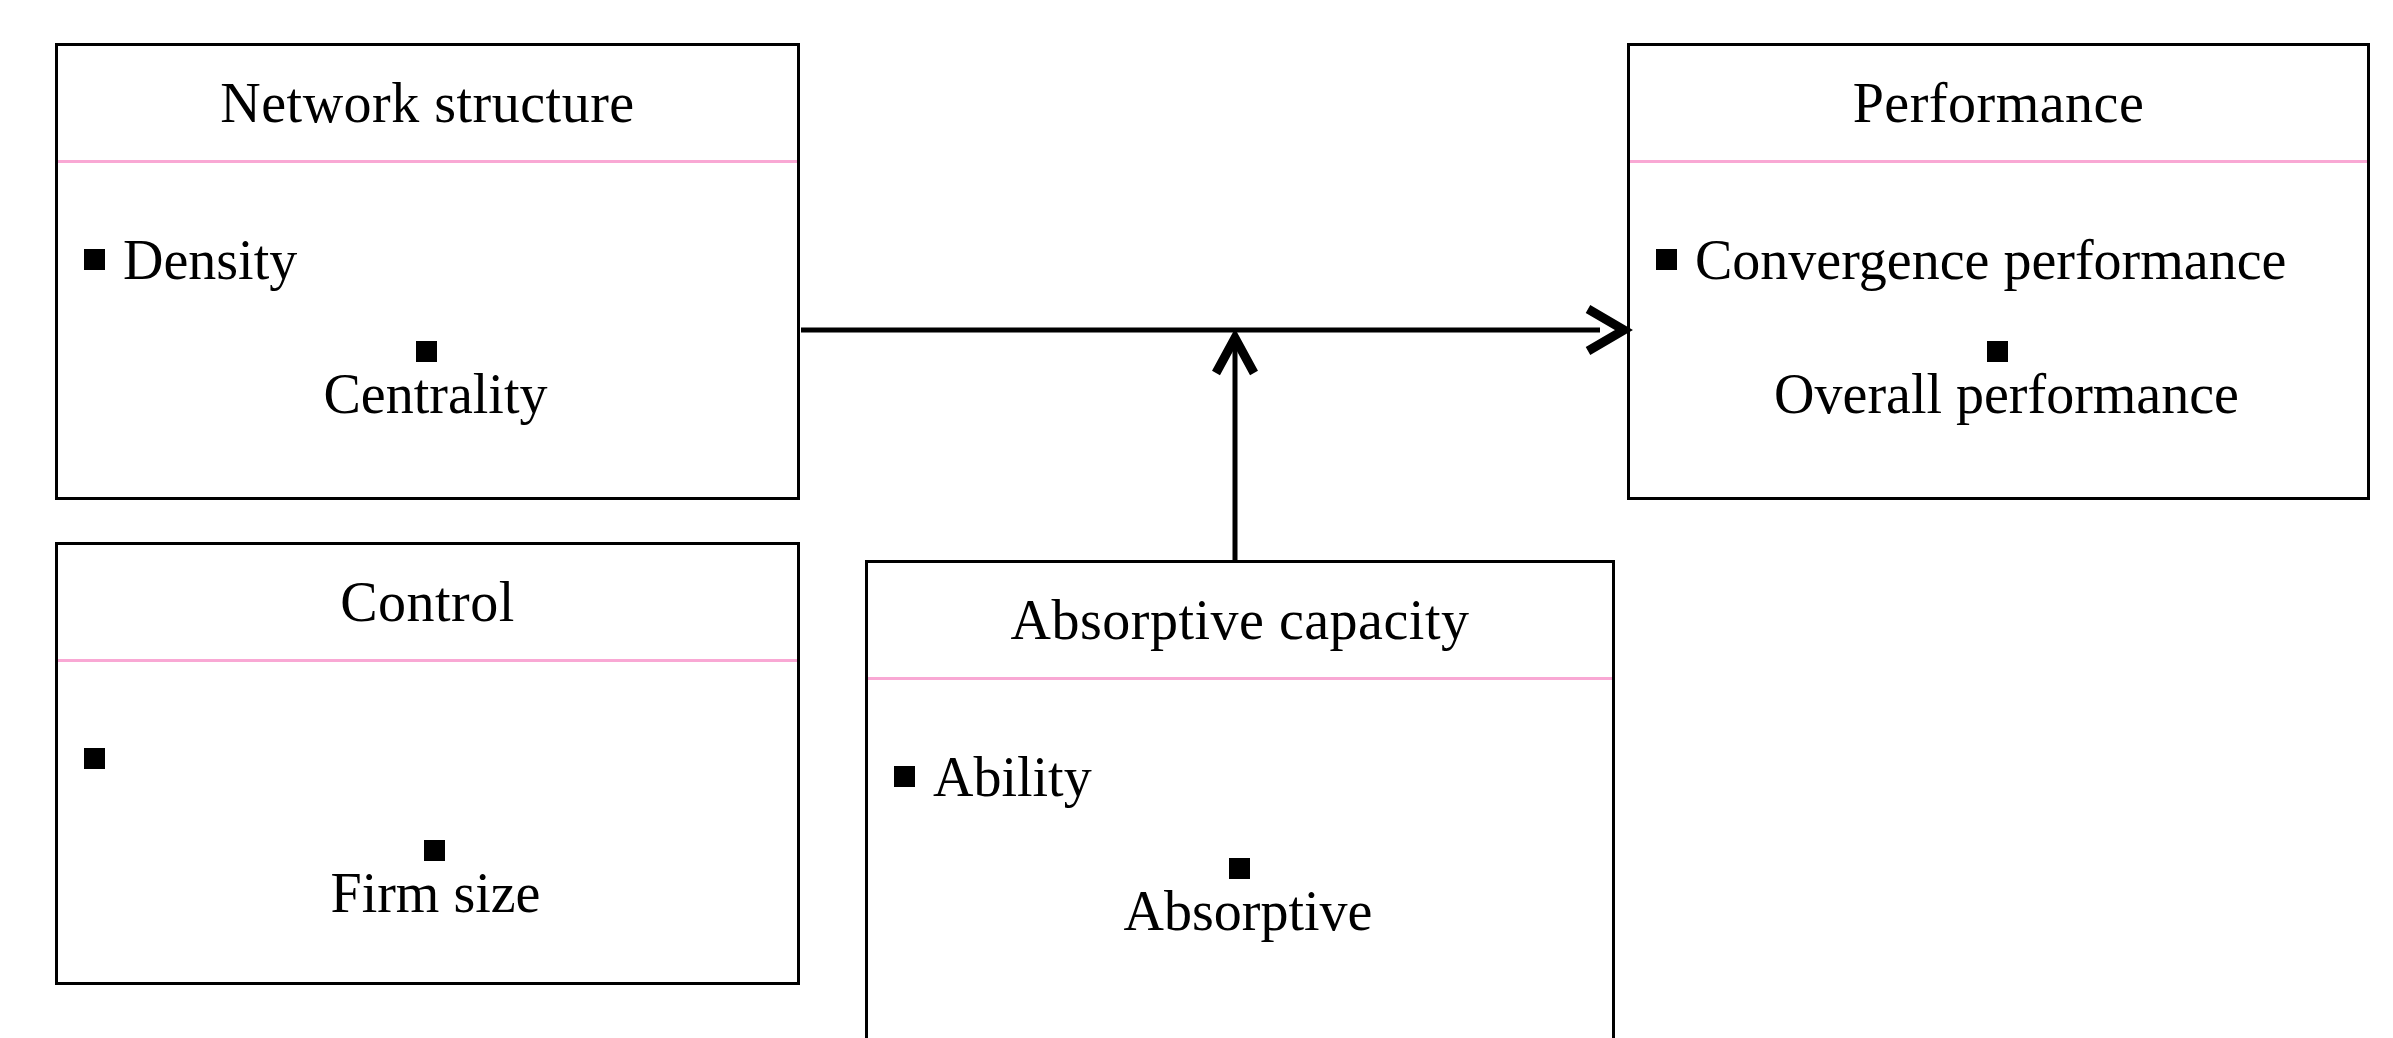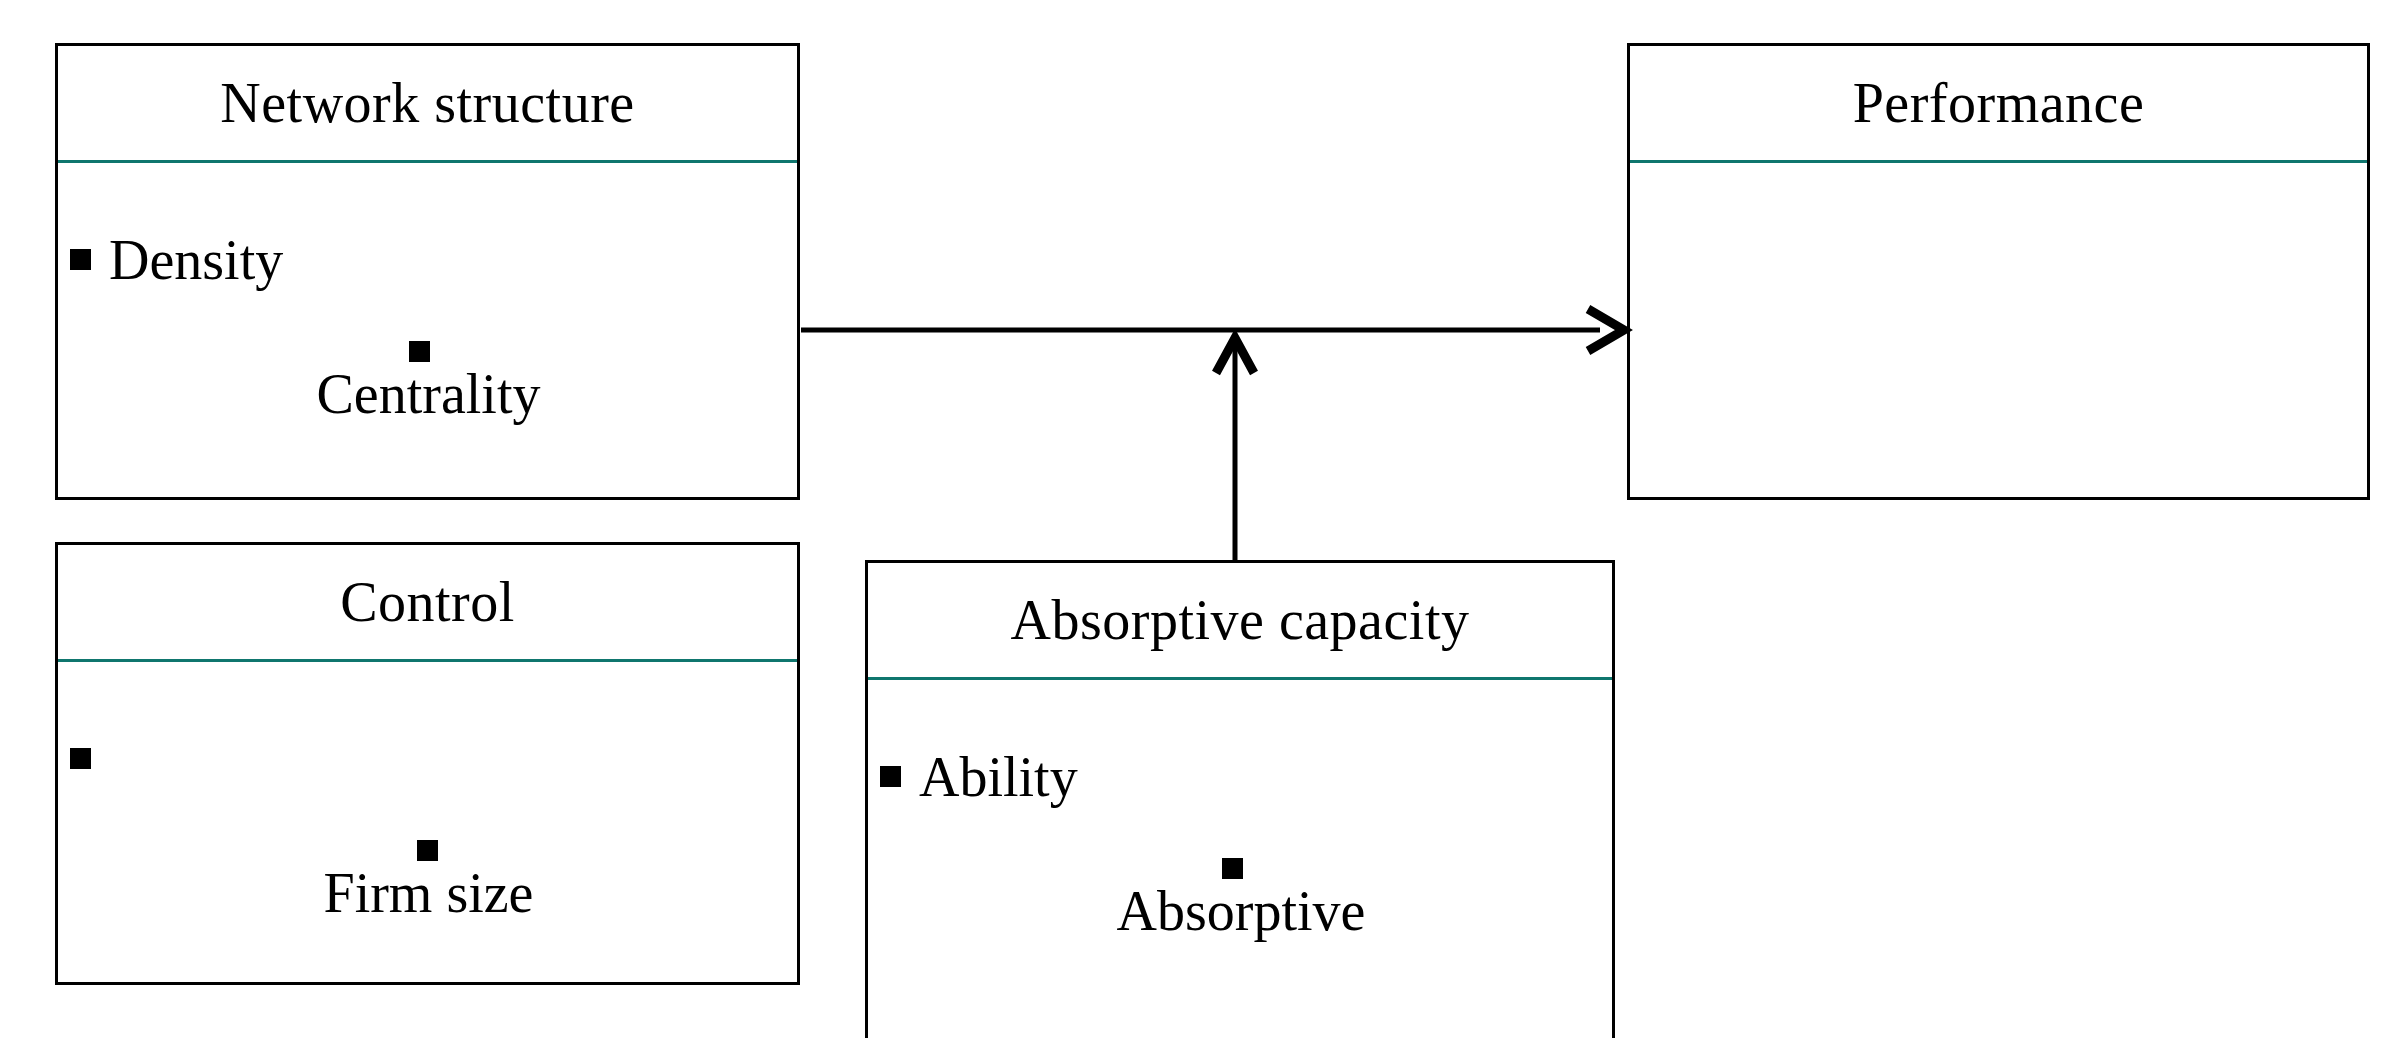--- a/index.html
+++ b/index.html
@@ -17,30 +17,30 @@
     overflow: hidden;
   }
   .box {
     position: absolute;
     background: #ffffff;
     border: 3px solid #000000;
     box-sizing: border-box;
   }
   .box-header {
     height: 114px;
-    border-bottom: 3px solid #0f766e;
+    border-bottom: 3px solid #f9a8d4;
     display: flex;
     align-items: center;
     justify-content: center;
     font-size: 56px;
     letter-spacing: 0.5px;
     white-space: nowrap;
   }
   .box-body {
-    padding: 60px 10px 0 12px;
+    padding: 60px 10px 0 26px;
   }
   .item {
     display: flex;
     align-items: center;
     height: 73px;
     font-size: 56px;
     white-space: nowrap;
   }
   .item + .item {
     margin-top: 45px;
@@ -83,20 +83,30 @@
       </div>
       <div class="item">
         <span class="bullet"></span>
         <span>Centrality</span>
       </div>
     </div>
   </div>
 
   <div class="box box-performance">
     <div class="box-header">Performance</div>
+    <div class="box-body">
+      <div class="item">
+        <span class="bullet"></span>
+        <span>Convergence performance</span>
+      </div>
+      <div class="item">
+        <span class="bullet"></span>
+        <span>Overall performance</span>
+      </div>
+    </div>
   </div>
 
   <div class="box box-control">
     <div class="box-header">Control</div>
     <div class="box-body">
       <div class="item">
         <span class="bullet"></span>
       </div>
       <div class="item tight">
         <span class="bullet"></span>

